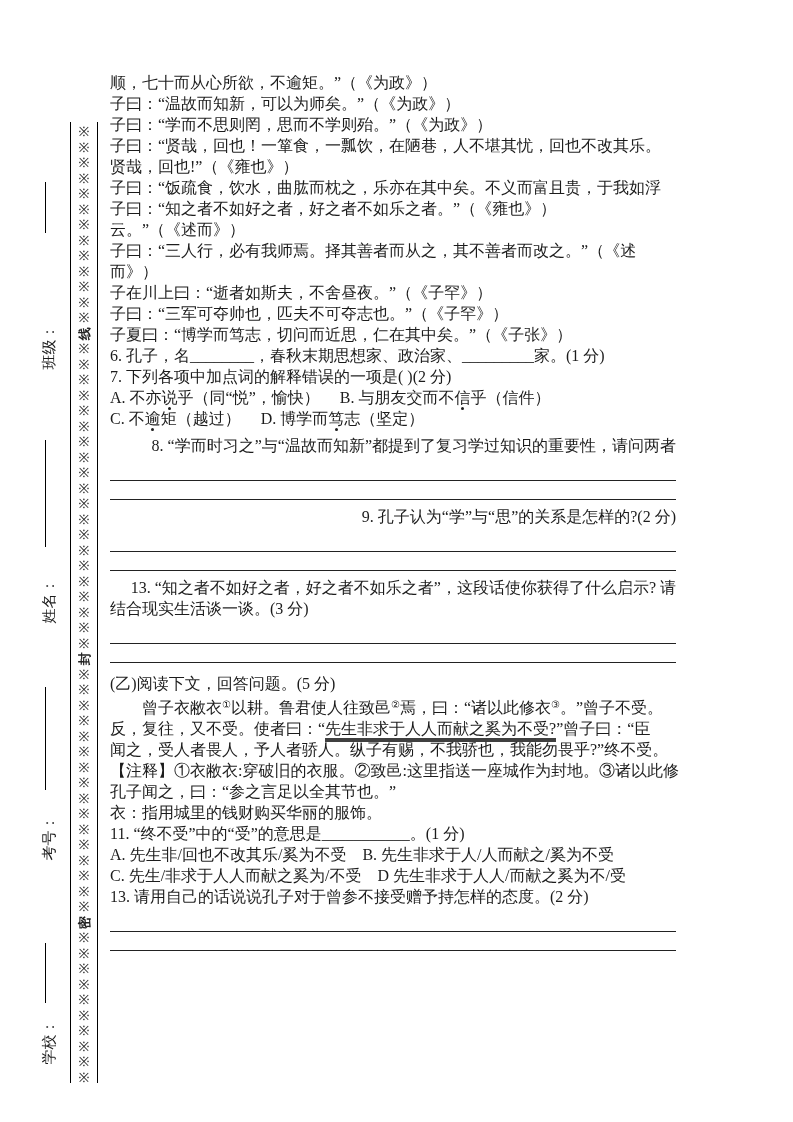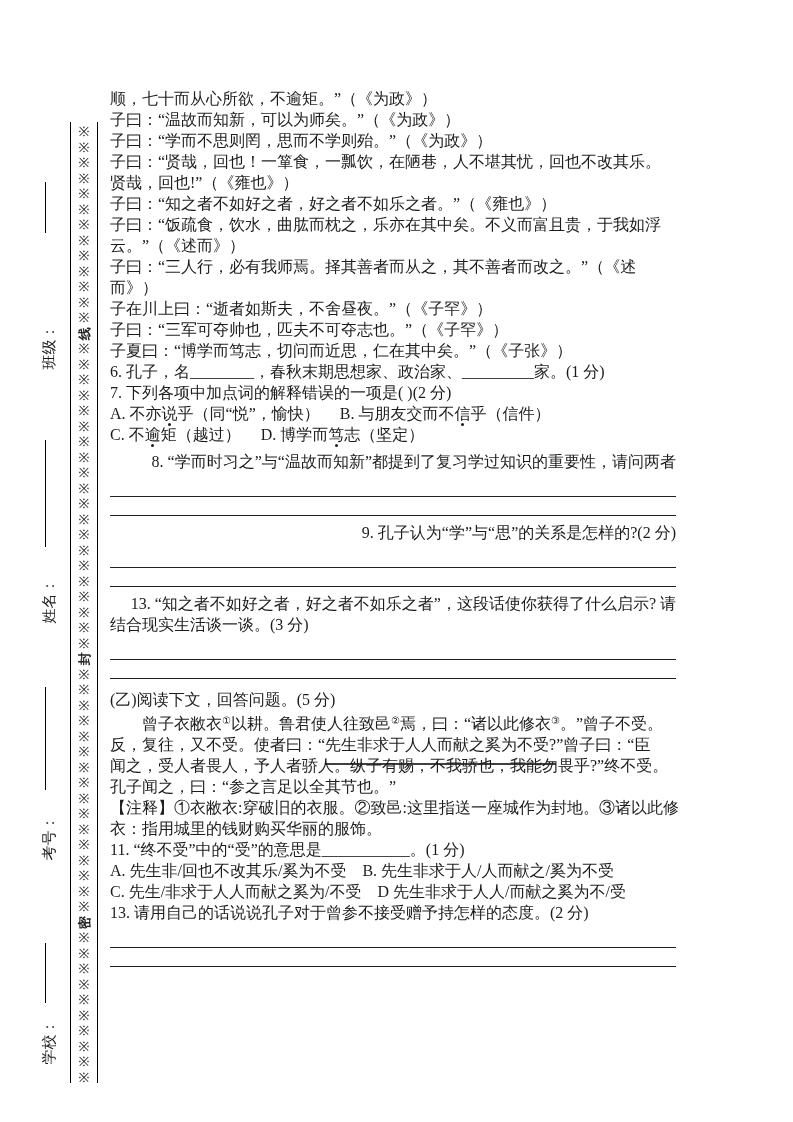--- a/index.html
+++ b/index.html
@@ -24,30 +24,30 @@
   }
   .seal-char{transform:rotate(-90deg);font-weight:bold;}
   .v-label{
     position:absolute;width:60px;height:16px;left:18px;
     font-size:15px;text-align:center;white-space:nowrap;
     transform:rotate(-90deg);transform-origin:center center;
   }
   .v-blank{position:absolute;left:45px;width:1px;background:#000;}
 
   
-  .content{position:absolute;left:110px;top:88px;width:566px;}
+  .content{position:absolute;left:110px;top:72px;width:566px;}
   .line{
     font-size:16px;line-height:21px;white-space:nowrap;margin:0;
   }
   .line.gap{margin-top:6px;text-align:right;}
   .line.gap-lg{margin-top:10px;}
   .line.indent{padding-left:32px;}
   .answer{height:18px;border-bottom:1px solid #222;}
   .answer.first{margin-top:6px;}
-  .ul{border-bottom:2px solid #404040;padding-bottom:10px;}
+  .ul{border-bottom:4px solid #404040;padding-bottom:1px;}
   .sup{font-size:10px;vertical-align:5px;}
   .em-dot{position:relative;display:inline-block;}
   .em-dot::after{
     content:"";position:absolute;left:50%;margin-left:-1.5px;bottom:-2px;
     width:3px;height:3px;border-radius:50%;background:#1c1c1c;
   }
 </style>
 </head>
 <body>
 
@@ -131,22 +131,22 @@
     <div class="v-blank" style="top:687px;height:103px;"></div>
     <div class="v-blank" style="top:943px;height:60px;"></div>
   </div>
 
   <div class="content" id="content">
       <div class="line"><span>顺，七十而从心所欲，不逾矩。”（《为政》）</span></div>
       <div class="line"><span>子曰：“温故而知新，可以为师矣。”（《为政》）</span></div>
       <div class="line"><span>子曰：“学而不思则罔，思而不学则殆。”（《为政》）</span></div>
       <div class="line"><span>子曰：“贤哉，回也！一箪食，一瓢饮，在陋巷，人不堪其忧，回也不改其乐。</span></div>
       <div class="line"><span>贤哉，回也!”（《雍也》）</span></div>
+      <div class="line"><span>子曰：“饭疏食，饮水，曲肱而枕之，乐亦在其中矣。不义而富且贵，于我如浮</span></div>
       <div class="line"><span>子曰：“知之者不如好之者，好之者不如乐之者。”（《雍也》）</span></div>
-      <div class="line"><span>子曰：“饭疏食，饮水，曲肱而枕之，乐亦在其中矣。不义而富且贵，于我如浮</span></div>
       <div class="line"><span>云。”（《述而》）</span></div>
       <div class="line"><span>子曰：“三人行，必有我师焉。择其善者而从之，其不善者而改之。”（《述</span></div>
       <div class="line"><span>而》）</span></div>
       <div class="line"><span>子在川上曰：“逝者如斯夫，不舍昼夜。”（《子罕》）</span></div>
       <div class="line"><span>子曰：“三军可夺帅也，匹夫不可夺志也。”（《子罕》）</span></div>
       <div class="line"><span>子夏曰：“博学而笃志，切问而近思，仁在其中矣。”（《子张》）</span></div>
       <div class="line"><span>6. 孔子，名________，春秋末期思想家、政治家、_________家。(1 分)</span></div>
       <div class="line"><span>7. 下列各项中加点词的解释错误的一项是( )(2 分)</span></div>
       <div class="line"><span>A. 不亦</span><span class="em-dot">说</span><span>乎（同“悦”，愉快）　 B. 与朋友交而不</span><span class="em-dot">信</span><span>乎（信件）</span></div>
       <div class="line"><span>C. 不</span><span class="em-dot">逾</span><span>矩（越过）　 D. 博学而</span><span class="em-dot">笃</span><span>志（坚定）</span></div>
@@ -157,22 +157,22 @@
       <div class="answer first"></div>
       <div class="answer"></div>
       <div class="line gap"><span>13. “知之者不如好之者，好之者不如乐之者”，这段话使你获得了什么启示? 请</span></div>
       <div class="line"><span>结合现实生活谈一谈。(3 分)</span></div>
       <div class="answer first"></div>
       <div class="answer"></div>
       <div class="line gap-lg"><span>(乙)阅读下文，回答问题。(5 分)</span></div>
       <div class="line indent"><span>曾子衣敝衣</span><span class="sup">①</span><span>以耕。鲁君使人往致邑</span><span class="sup">②</span><span>焉，曰：“诸以此修衣</span><span class="sup">③</span><span>。”曾子不受。</span></div>
       <div class="line"><span>反，复往，又不受。使者曰：“</span><span class="ul">先生非求于人人而献之奚为不受?</span><span>”曾子曰：“臣</span></div>
       <div class="line"><span>闻之，受人者畏人，予人者骄人。纵子有赐，不我骄也，我能勿畏乎?”终不受。</span></div>
+      <div class="line"><span>【注释】①衣敝衣:穿破旧的衣服。②致邑:这里指送一座城作为封地。③诸以此修</span></div>
       <div class="line"><span>孔子闻之，曰：“参之言足以全其节也。”</span></div>
-      <div class="line"><span>【注释】①衣敝衣:穿破旧的衣服。②致邑:这里指送一座城作为封地。③诸以此修</span></div>
       <div class="line"><span>衣：指用城里的钱财购买华丽的服饰。</span></div>
       <div class="line"><span>11. “终不受”中的“受”的意思是___________。(1 分)</span></div>
       <div class="line"><span>A. 先生非/回也不改其乐/奚为不受　B. 先生非求于人/人而献之/奚为不受</span></div>
       <div class="line"><span>C. 先生/非求于人人而献之奚为/不受　D 先生非求于人人/而献之奚为不/受</span></div>
       <div class="line"><span>13. 请用自己的话说说孔子对于曾参不接受赠予持怎样的态度。(2 分)</span></div>
       <div class="answer first"></div>
       <div class="answer"></div>
     </div>
 
 </div>

